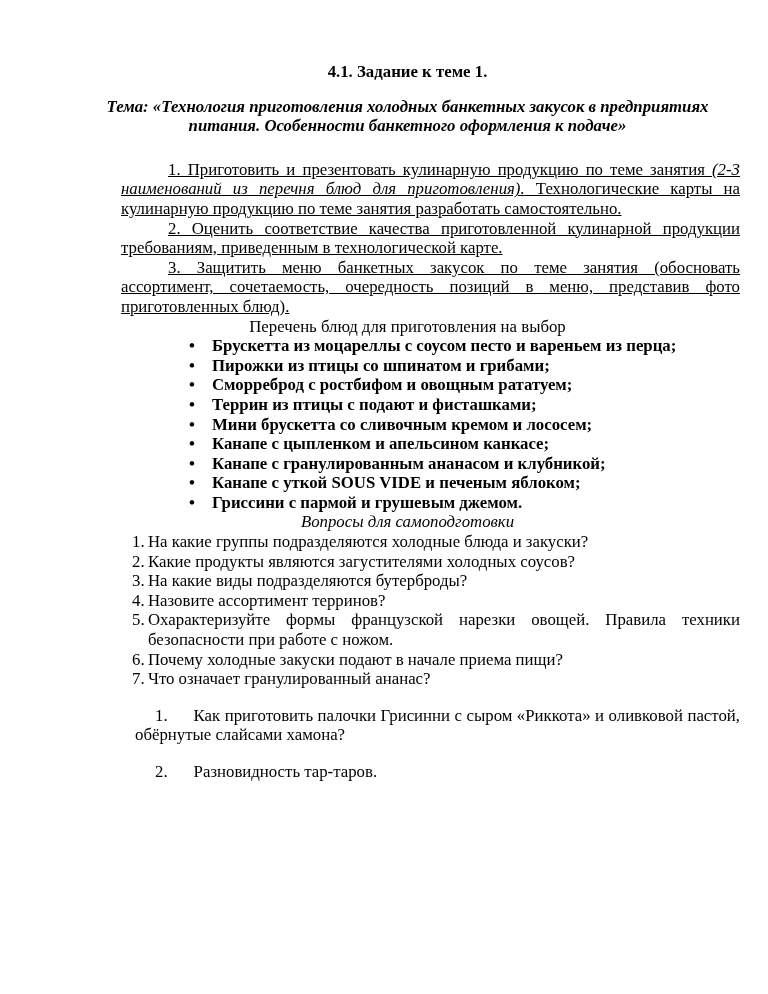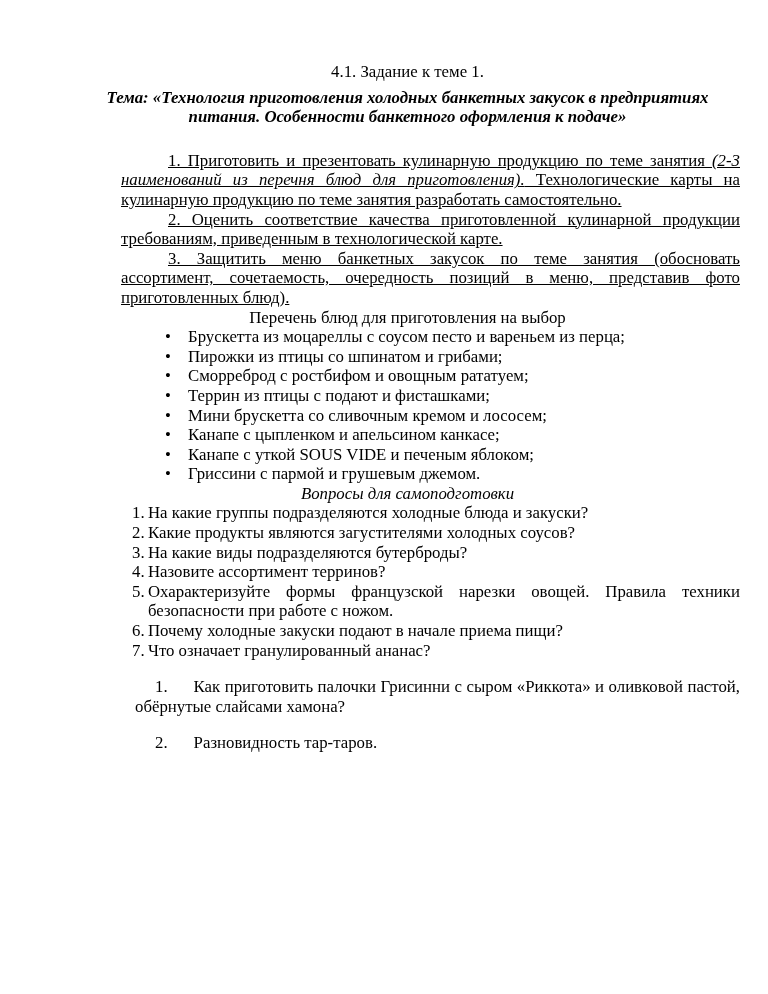--- a/index.html
+++ b/index.html
@@ -21,22 +21,22 @@
     width: 768px;
     height: 994px;
     padding: 62px 28px 0 95px; 
     background: #ffffff;
   }
   .centered {
     text-align: center;
     margin: 0 20px 0 0;
   }
   .doc-title {
-    font-weight: normal;
-    margin-bottom: 6px;
+    font-weight: bold;
+    margin-bottom: 15px;
   }
   .doc-theme {
     font-weight: bold;
     font-style: italic;
     margin-bottom: 24px;
   }
   .task {
     margin: 0 0 0 26px;       
     text-align: justify;
     text-indent: 47px;        
@@ -48,21 +48,22 @@
   .section-heading-bold-italic {
     font-weight: normal;
     font-style: italic;
   }
   ul.dishes {
     margin: 0;
     padding: 0;
     list-style: none;
   }
   ul.dishes li {
-    margin-left: 70px;        
+    margin-left: 94px;        
+    font-weight: bold;
   }
   ul.dishes li .dot {
     display: inline-block;
     width: 23px;              
   }
   .questions {
     margin-left: 37px;        
   }
   .question {
     position: relative;
@@ -101,20 +102,21 @@
 
   <div class="centered section-heading-italic">Перечень блюд для приготовления на выбор</div>
 
   <ul class="dishes">
     <li><span class="dot">•</span><span>Брускетта из моцареллы с соусом песто и вареньем из перца;</span></li>
     <li><span class="dot">•</span><span>Пирожки из птицы со шпинатом и грибами;</span></li>
     <li><span class="dot">•</span><span>Сморреброд с ростбифом и овощным рататуем;</span></li>
     <li><span class="dot">•</span><span>Террин из птицы с подают и фисташками;</span></li>
     <li><span class="dot">•</span><span>Мини брускетта со сливочным кремом и лососем;</span></li>
     <li><span class="dot">•</span><span>Канапе с цыпленком и апельсином канкасе;</span></li>
+    <li><span class="dot">•</span><span>Канапе с гранулированным ананасом и клубникой;</span></li>
     <li><span class="dot">•</span><span>Канапе с уткой SOUS VIDE и печеным яблоком;</span></li>
     <li><span class="dot">•</span><span>Гриссини с пармой и грушевым джемом.</span></li>
   </ul>
 
   <div class="centered section-heading-bold-italic">Вопросы для самоподготовки</div>
 
   <div class="questions">
     <div class="question"><span class="q-num">1.</span><span>На какие группы подразделяются холодные блюда и закуски?</span></div>
     <div class="question"><span class="q-num">2.</span><span>Какие продукты являются загустителями холодных соусов?</span></div>
     <div class="question"><span class="q-num">3.</span><span>На какие виды подразделяются бутерброды?</span></div>

